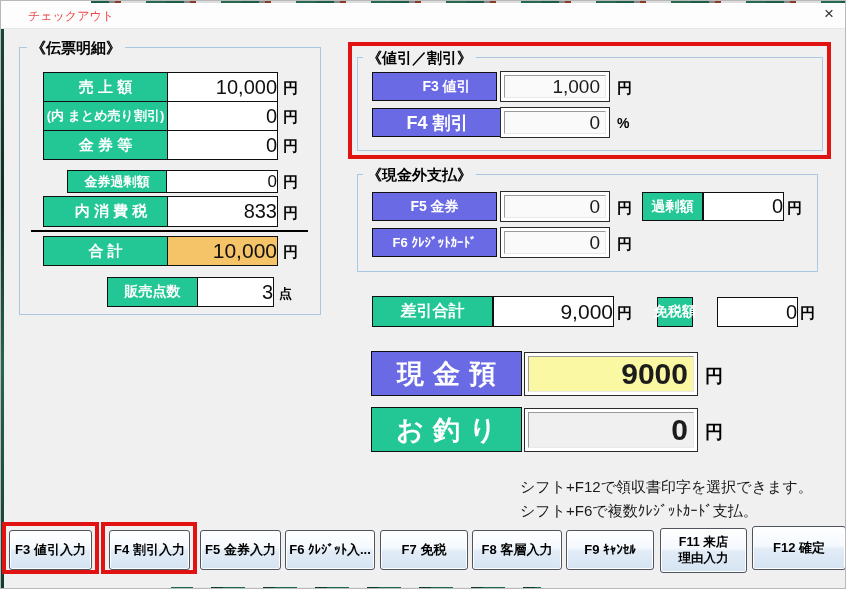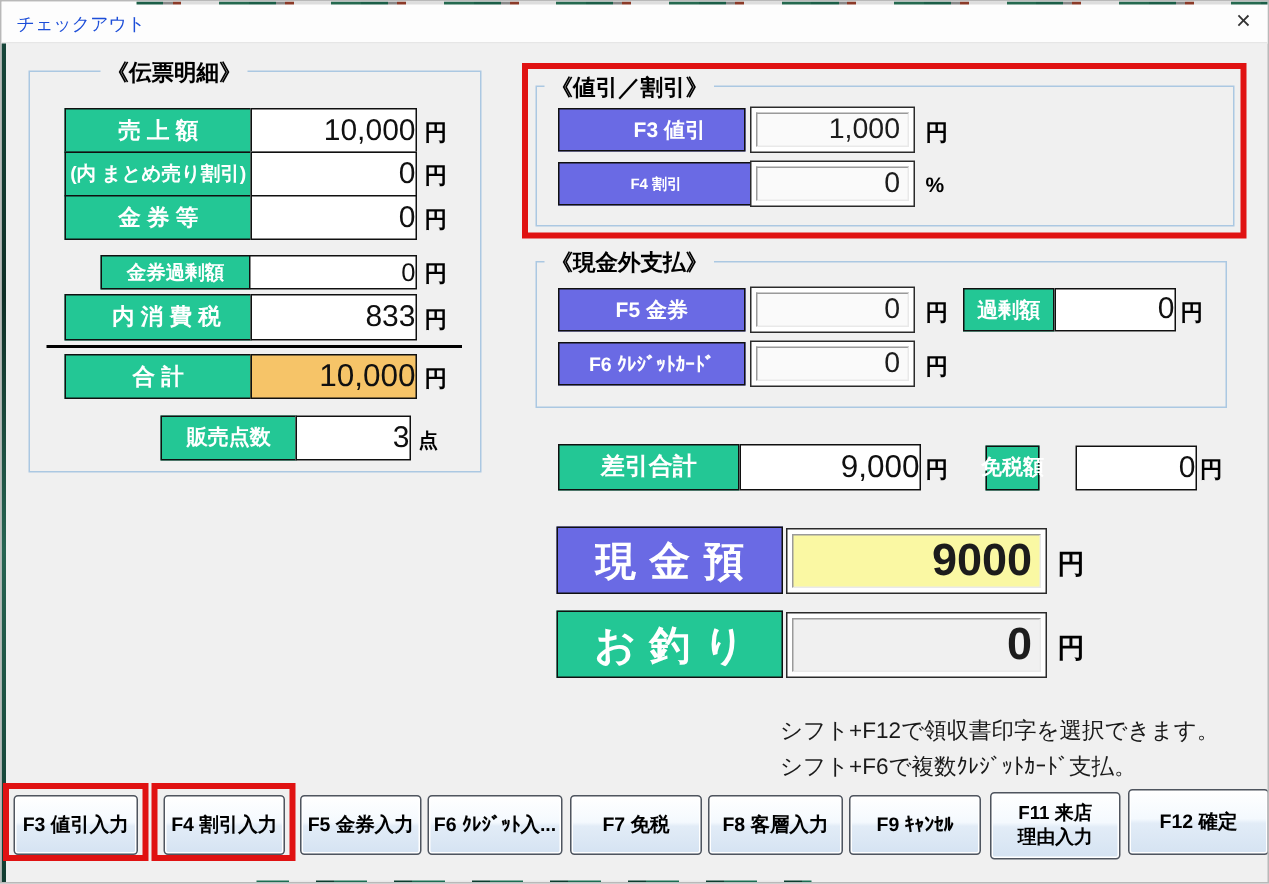--- a/index.html
+++ b/index.html
@@ -3,21 +3,21 @@
 <meta charset="utf-8">
 <style>
   html,body{margin:0;padding:0;background:#c8c8c8;}
   *{box-sizing:border-box;}
   .window{
     position:relative;width:846px;height:589px;background:#f0f0f0;
     font-family:"Liberation Sans",sans-serif;color:#000;overflow:hidden;
     border:1px solid #b9b9b9;
   }
   .titlebar{position:absolute;left:0;top:0;width:846px;height:28px;background:#fdfdfd;border-bottom:1px solid #e6e6e6;}
-  .title-text{position:absolute;left:10px;top:7px;font-size:12px;color:#1d4ed8;}
+  .title-text{position:absolute;left:27px;top:7px;font-size:12px;color:#ef4444;}
   .close-btn{position:absolute;right:13px;top:3px;font-size:17px;color:#333;cursor:pointer;line-height:20px;font-weight:400;}
   .group{position:absolute;border:1px solid var(--group-line,#abc8e2);}
   .group-title{position:absolute;background:#f0f0f0;font-weight:bold;font-size:15px;padding:0 4px;color:#000;white-space:nowrap;}
   .lbl{position:absolute;display:flex;align-items:center;justify-content:center;color:#fff;font-weight:bold;border:1px solid #101010;font-size:15px;white-space:nowrap;}
   .green{background:var(--green,#23c795);text-align:right;}
   .blue{background:var(--blue,#6a6ae4);}
   .val{position:absolute;background:#fff;border:1px solid #101010;display:flex;align-items:center;justify-content:flex-end;padding-right:0;font-size:20px;color:#101010;}
   .val.orange{background:var(--orange,#f6c468);}
   .unit{position:absolute;font-weight:bold;font-size:15px;color:#000;white-space:nowrap;}
   .sep{position:absolute;background:#000;}
@@ -47,21 +47,21 @@
   <div class="titlebar">
     <span class="title-text">チェックアウト</span>
     <span class="close-btn">×</span>
   </div>
 
   <div class="artifact" style="left:90px;top:0;width:756px;height:2px;background:repeating-linear-gradient(90deg,#1b5e47 0 18px,#8a8a8a 18px 24px,#8b3a28 24px 30px,#dddddd 30px 55px,#25694f 55px 75px);"></div>
   <div class="artifact" style="left:0;top:28px;width:3px;height:561px;background:linear-gradient(180deg,#17463a,#0e2e26 30%,#276452 60%,#113c31);"></div>
   <div class="artifact" style="left:170px;top:586px;width:370px;height:3px;background:repeating-linear-gradient(90deg,#1b6e52 0 22px,#e8e8e8 22px 40px,#0a3d2e 40px 52px);"></div>
 
   <div class="group" style="left:18px;top:46px;width:302px;height:268px;"></div>
-  <div class="group-title" style="left:26px;top:38px;margin-left:40px;">《伝票明細》</div>
+  <div class="group-title" style="left:26px;top:38px;">《伝票明細》</div>
 
   <div class="lbl green" style="left:42px;top:71px;width:125px;height:30px;">売 上 額</div>
   <div class="val" style="left:166px;top:71px;width:111px;height:30px;">10,000</div>
   <div class="unit" style="left:282px;top:78px;">円</div>
 
   <div class="lbl green" style="left:42px;top:100px;width:125px;height:30px;font-size:13px;">(内 まとめ売り割引)</div>
   <div class="val" style="left:166px;top:100px;width:111px;height:30px;">0</div>
   <div class="unit" style="left:282px;top:107px;">円</div>
 
   <div class="lbl green" style="left:42px;top:129px;width:125px;height:30px;">金 券 等</div>
@@ -88,21 +88,21 @@
 
   <div class="group" style="left:356px;top:56px;width:466px;height:94px;"></div>
   <div class="group-title" style="left:362px;top:48px;">《値引／割引》</div>
 
   <div class="lbl blue" style="left:371px;top:71px;width:125px;height:29px;font-size:14px;padding-left:24px;">F3 値引</div>
   <div class="field" style="left:499px;top:70px;width:110px;height:31px;">
     <div class="field-in">1,000</div>
   </div>
   <div class="unit" style="left:616px;top:78px;">円</div>
 
-  <div class="lbl blue" style="left:371px;top:107px;width:131px;height:29px;font-size:10px;">F4 割引</div>
+  <div class="lbl blue" style="left:371px;top:107px;width:131px;height:29px;font-size:18px;">F4 割引</div>
   <div class="field" style="left:499px;top:106px;width:110px;height:31px;">
     <div class="field-in">0</div>
   </div>
   <div class="unit" style="left:616px;top:114px;font-size:14px;">%</div>
 
   <div class="hl" style="left:347px;top:41px;width:483px;height:117px;"></div>
 
   <div class="group" style="left:356px;top:173px;width:461px;height:98px;"></div>
   <div class="group-title" style="left:362px;top:165px;">《現金外支払》</div>
 

